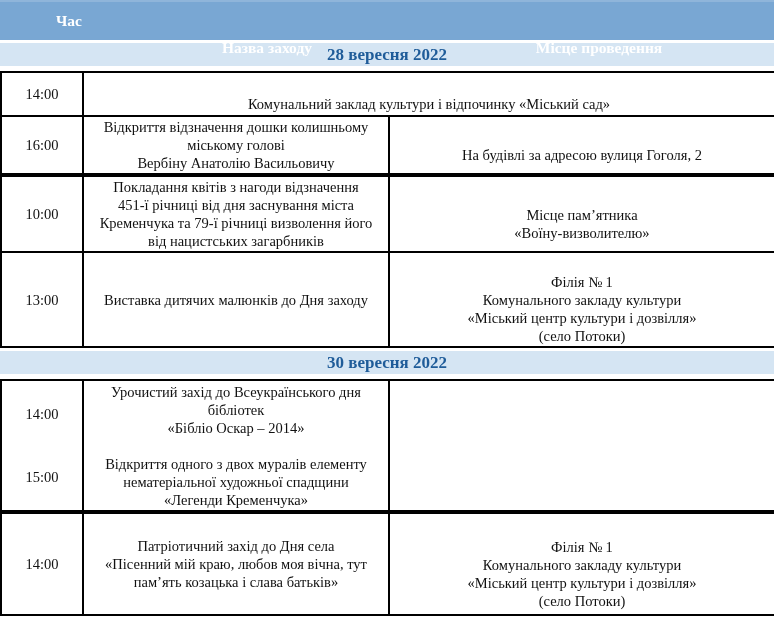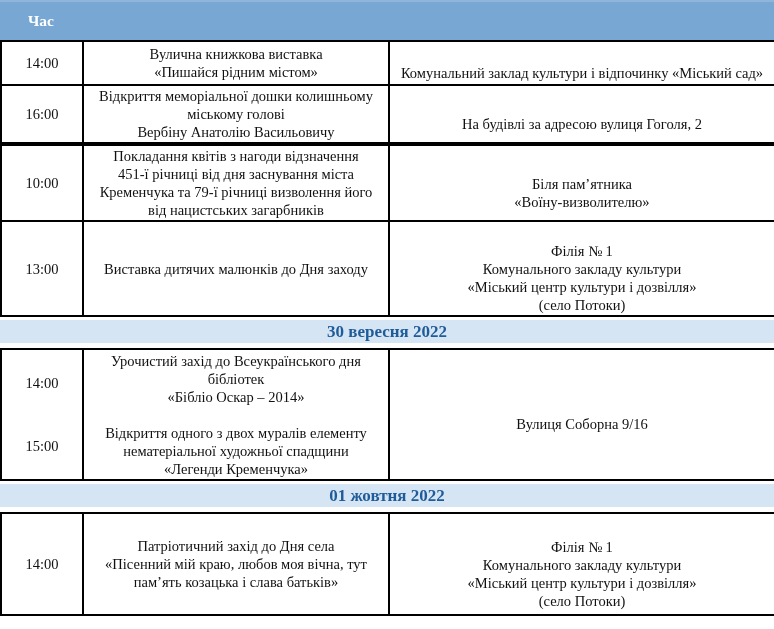--- a/index.html
+++ b/index.html
@@ -6,21 +6,21 @@
   body{
     width:774px;height:629px;overflow:hidden;background:#ffffff;
     font-family:"Liberation Serif","DejaVu Serif",serif;
     color:#111111;
   }
   .page{width:774px;height:629px;overflow:hidden;}
 
   
   .header-row{
     display:flex;height:40px;background:#79A7D3;
-    border-top:2px solid #8fb5da;box-sizing:border-box;
+    border-top:2px solid #8fb5da;box-sizing:border-box;padding-left:28px;
   }
   .hcell{
     display:flex;align-items:center;justify-content:center;
     color:#ffffff;font-weight:bold;font-size:15.5px;box-sizing:border-box;
   }
   .hcell + .hcell{border-left:8px solid #701a75;margin-top:46px;}
   .hc-time{width:82px;}
   .hc-event{width:306px;}
   .hc-loc{flex:1;}
 
@@ -71,44 +71,43 @@
 <body>
 
 <div class="page">
 
   <div class="header-row">
     <div class="hcell hc-time">Час</div>
     <div class="hcell hc-event">Назва заходу</div>
     <div class="hcell hc-loc">Місце проведення</div>
   </div>
 
+  <div class="date-band">28 вересня 2022</div>
   <div class="section">
     <div class="row rh-42">
       <div class="cell time">14:00</div>
-      <div class="cell event">Вулична книжкова виставка
-«Пишайся рідним містом»</div>
       <div class="cell loc">Комунальний заклад культури і відпочинку «Міський сад»</div>
     </div>
     <div class="row rh-55">
       <div class="cell time">16:00</div>
-      <div class="cell event">Відкриття меморіальної дошки колишньому
+      <div class="cell event">Відкриття відзначення дошки колишньому
 міському голові
 Вербіну Анатолію Васильовичу</div>
       <div class="cell loc">На будівлі за адресою вулиця Гоголя, 2</div>
     </div>
   </div>
 
   <div class="section">
     <div class="row rh-73">
       <div class="cell time">10:00</div>
       <div class="cell event">Покладання квітів з нагоди відзначення
 451-ї річниці від дня заснування міста
 Кременчука та 79-ї річниці визволення його
 від нацистських загарбників</div>
-      <div class="cell loc">Біля пам’ятника
+      <div class="cell loc">Місце пам’ятника
 «Воїну-визволителю»</div>
     </div>
     <div class="row rh-73">
       <div class="cell time">13:00</div>
       <div class="cell event">Виставка дитячих малюнків до Дня заходу</div>
       <div class="cell loc">Філія № 1
 Комунального закладу культури
 «Міський центр культури і дозвілля»
 (село Потоки)</div>
     </div>
@@ -121,25 +120,23 @@
         <span>14:00</span>
         <span>15:00</span>
       </div>
       <div class="cell event">Урочистий захід до Всеукраїнського дня
 бібліотек
 «Бібліо Оскар – 2014»
 
 Відкриття одного з двох муралів елементу
 нематеріальної художньої спадщини
 «Легенди Кременчука»</div>
-      <div class="cell loc">Вулиця Соборна 9/16</div>
     </div>
   </div>
 
-  <div class="date-band">01 жовтня 2022</div>
   <div class="section">
     <div class="row rh-100">
       <div class="cell time">14:00</div>
       <div class="cell event">Патріотичний захід до Дня села
 «Пісенний мій краю, любов моя вічна, тут
 пам’ять козацька і слава батьків»</div>
       <div class="cell loc">Філія № 1
 Комунального закладу культури
 «Міський центр культури і дозвілля»
 (село Потоки)</div>

